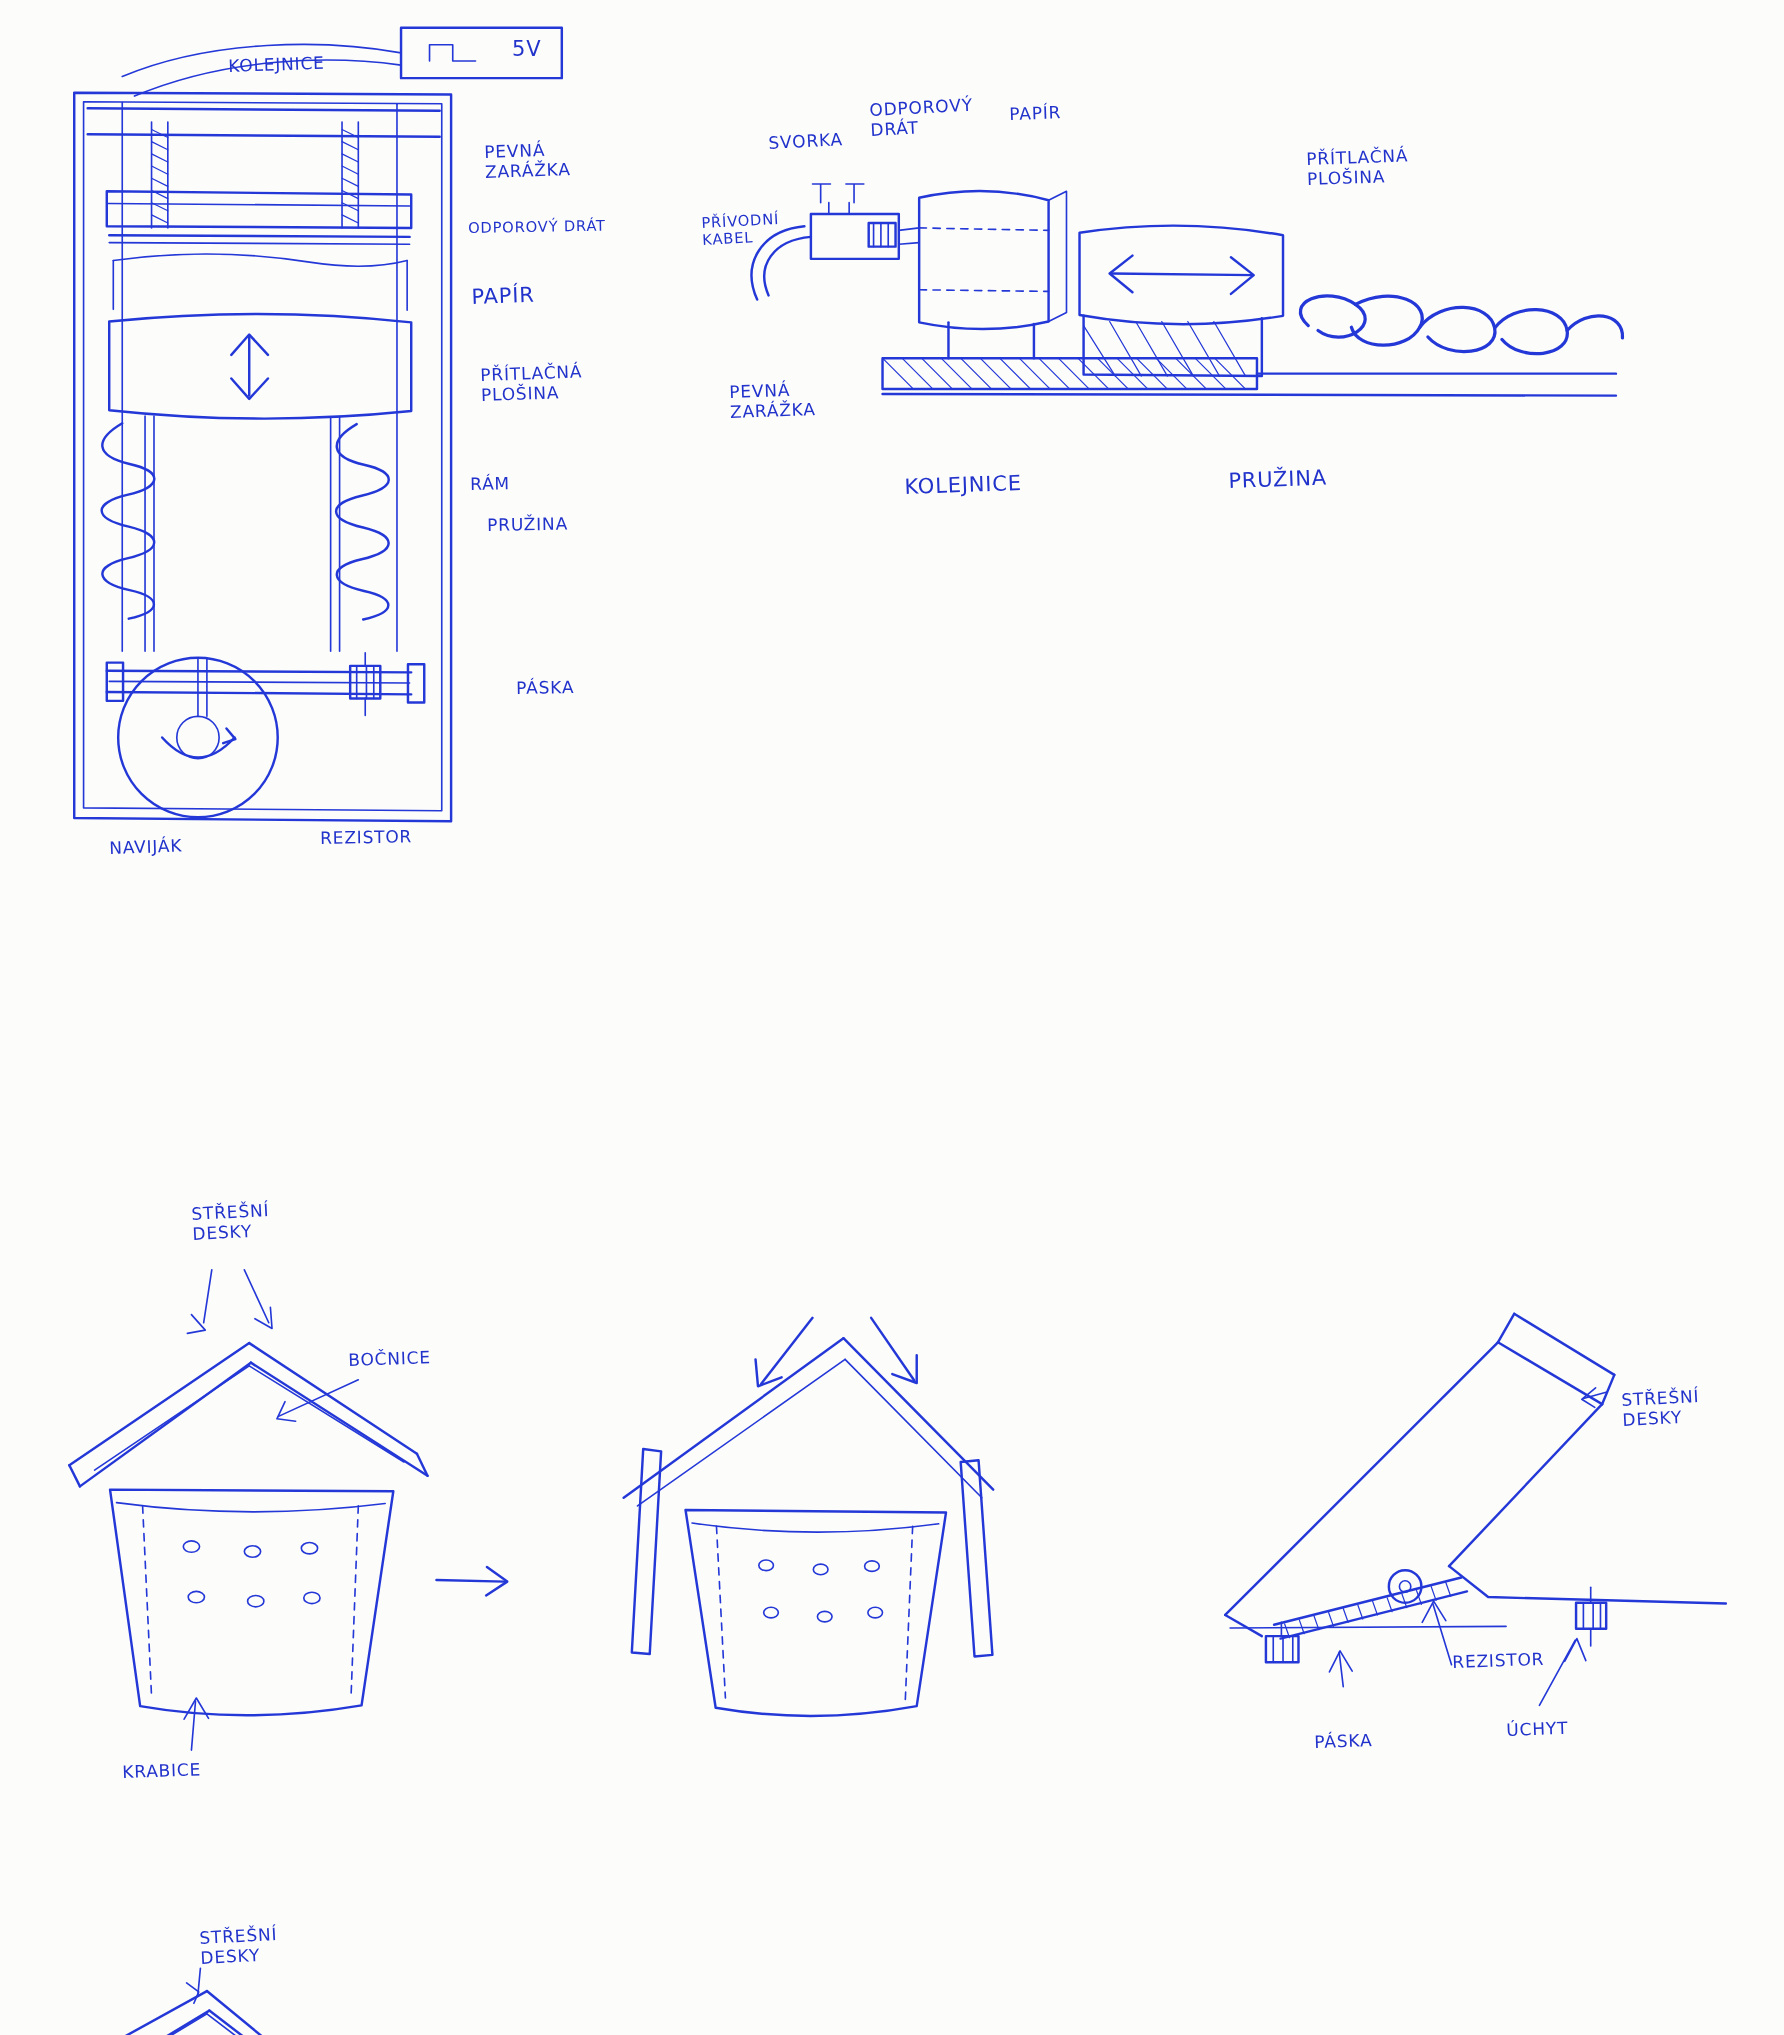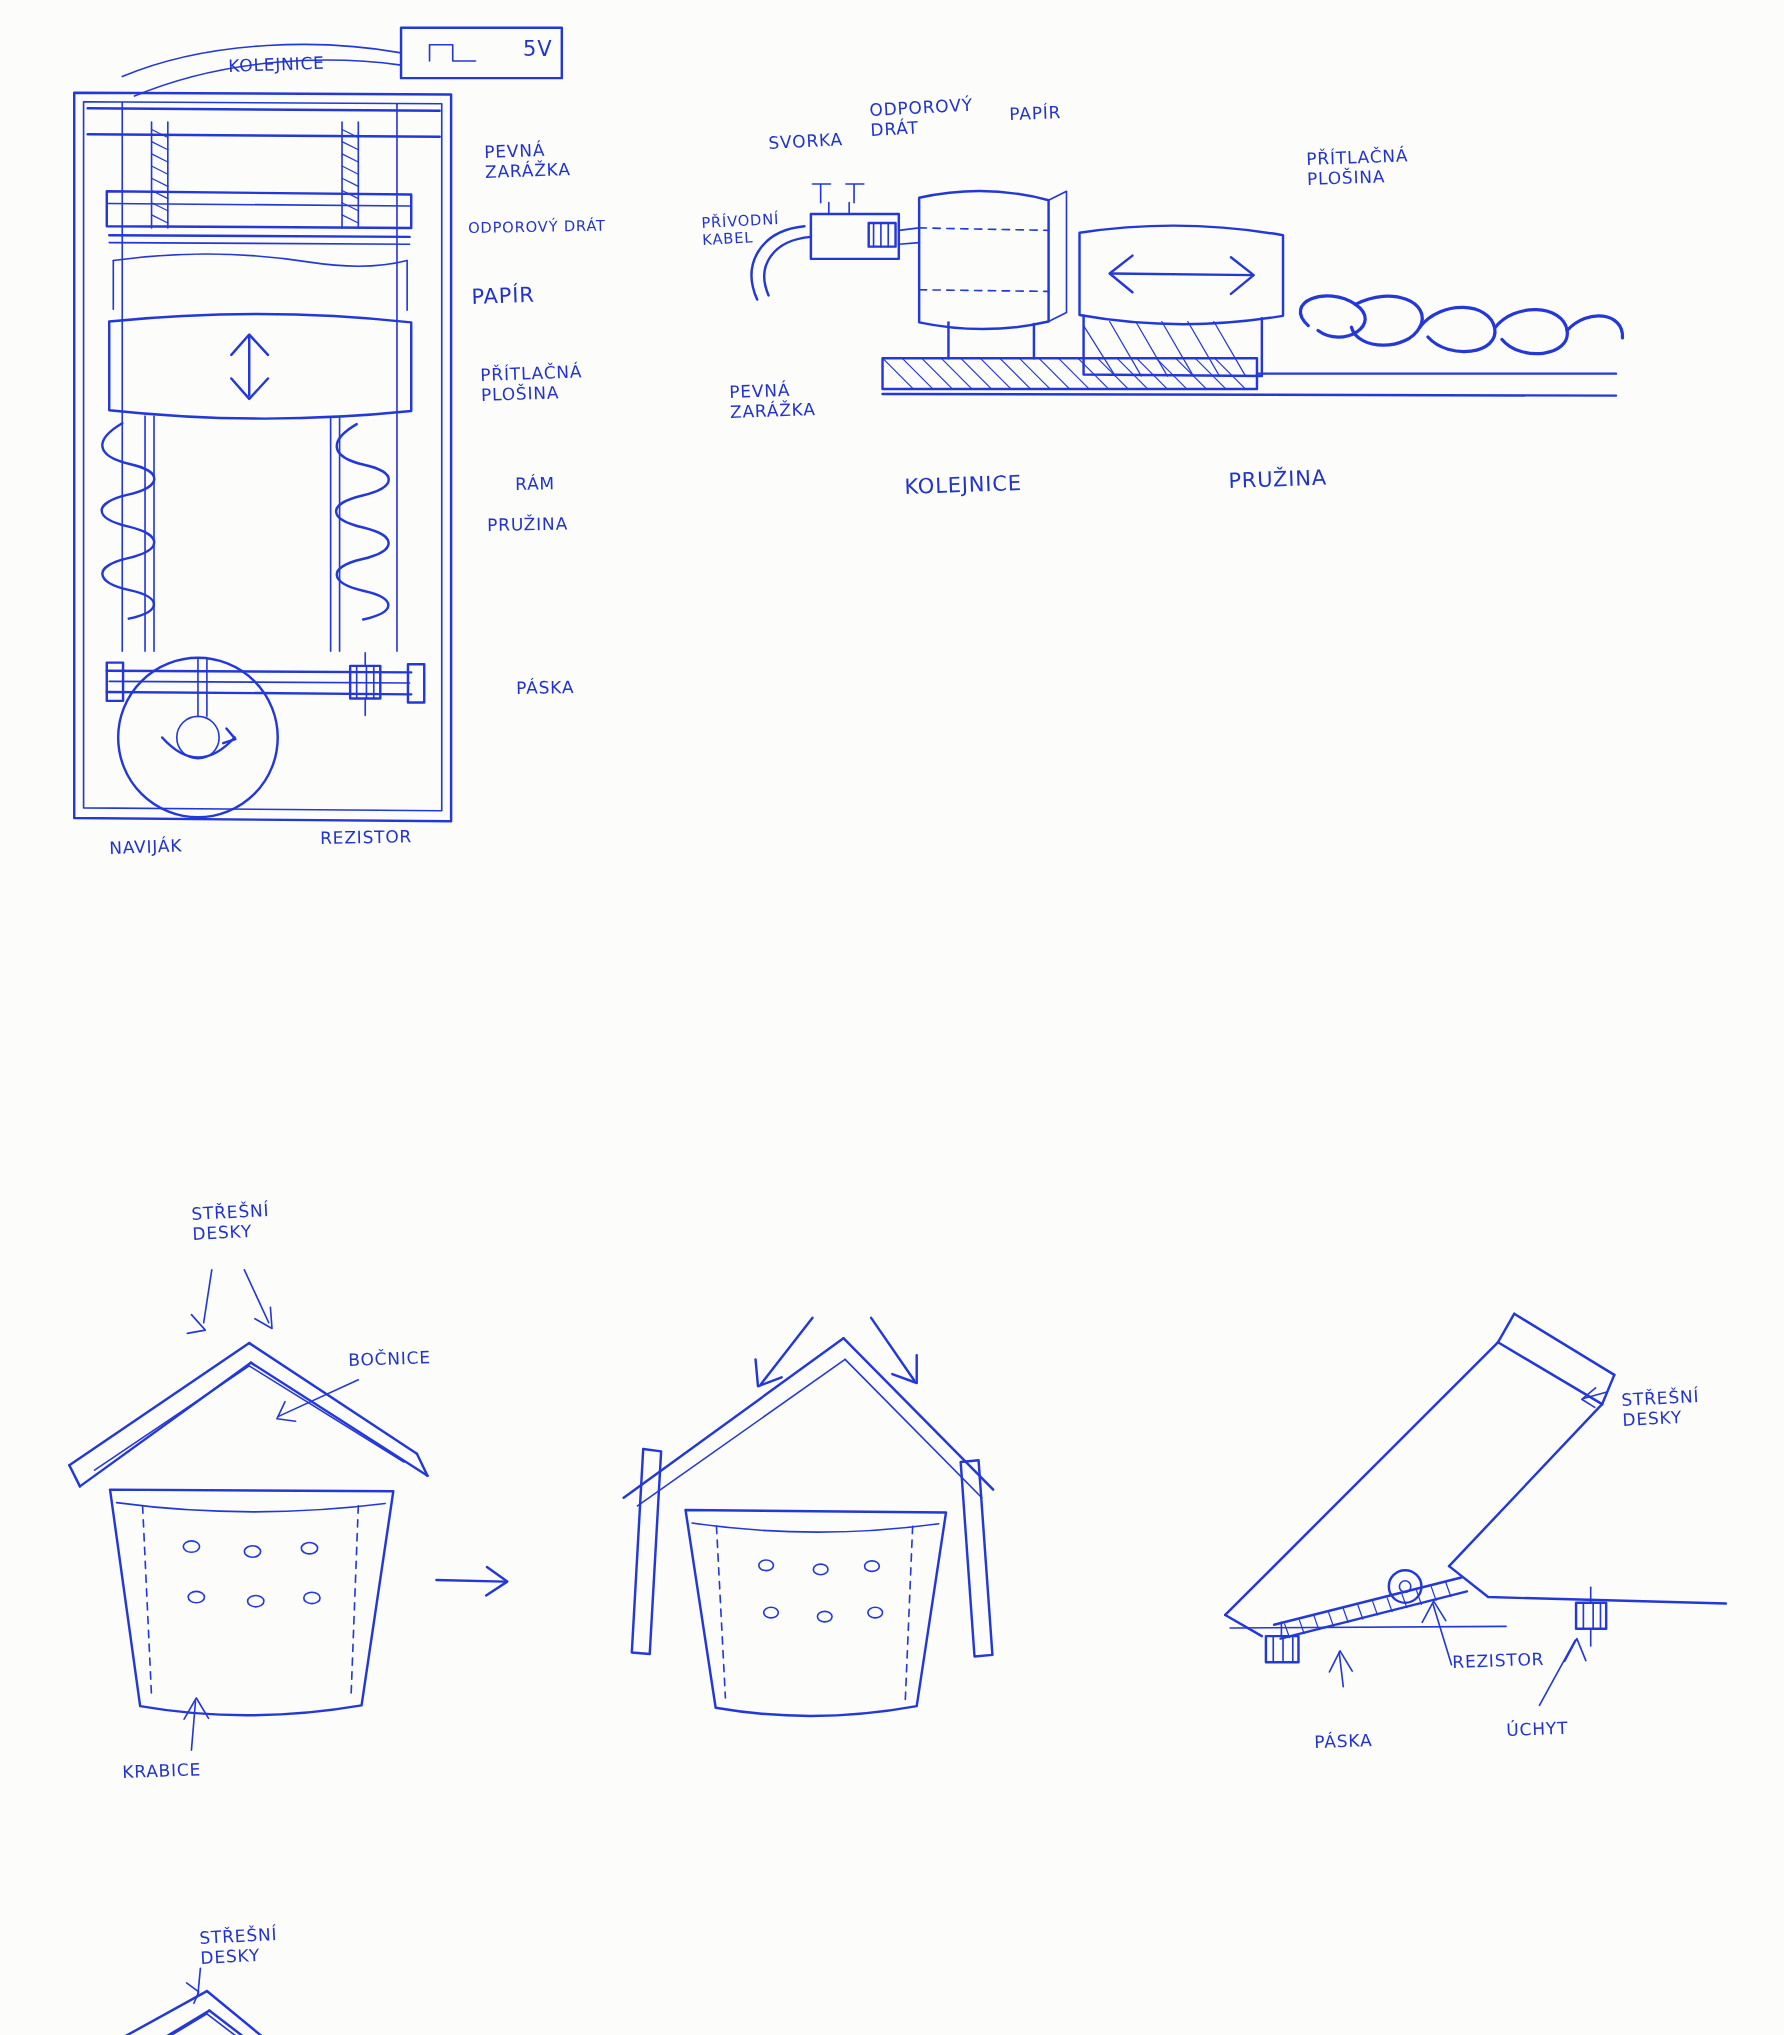--- a/index.html
+++ b/index.html
@@ -425,26 +425,26 @@
 
   </svg>
 
   <div class="lbl" style="left:228px;top:57px;transform:rotate(-2deg);">KOLEJNICE</div>
   <div class="lbl" style="left:484px;top:143px;transform:rotate(-2deg);">PEVNÁ
 ZARÁŽKA</div>
   <div class="lbl sm" style="left:468px;top:220px;transform:rotate(-1deg);">ODPOROVÝ DRÁT</div>
   <div class="lbl big" style="left:471px;top:285px;transform:rotate(-2deg);">PAPÍR</div>
   <div class="lbl" style="left:480px;top:366px;transform:rotate(-2deg);">PŘÍTLAČNÁ
 PLOŠINA</div>
-  <div class="lbl" style="left:515px;top:475px;transform:rotate(-1deg);">RÁM</div>
+  <div class="lbl" style="left:470px;top:475px;transform:rotate(-1deg);">RÁM</div>
   <div class="lbl" style="left:487px;top:516px;transform:rotate(-1deg);">PRUŽINA</div>
   <div class="lbl" style="left:516px;top:679px;transform:rotate(-1deg);">PÁSKA</div>
   <div class="lbl" style="left:109px;top:839px;transform:rotate(-2deg);">NAVIJÁK</div>
   <div class="lbl" style="left:320px;top:829px;transform:rotate(-1deg);">REZISTOR</div>
-  <div class="lbl big" style="left:523px;top:37px;">5V</div>
+  <div class="lbl big" style="left:512px;top:37px;">5V</div>
 
   <div class="lbl" style="left:768px;top:134px;transform:rotate(-3deg);">SVORKA</div>
   <div class="lbl" style="left:869px;top:101px;transform:rotate(-3deg);">ODPOROVÝ
 DRÁT</div>
   <div class="lbl" style="left:1009px;top:105px;transform:rotate(-2deg);">PAPÍR</div>
   <div class="lbl" style="left:1306px;top:150px;transform:rotate(-2deg);">PŘÍTLAČNÁ
 PLOŠINA</div>
   <div class="lbl sm" style="left:701px;top:215px;transform:rotate(-3deg);">PŘÍVODNÍ
 KABEL</div>
   <div class="lbl" style="left:729px;top:383px;transform:rotate(-2deg);">PEVNÁ

